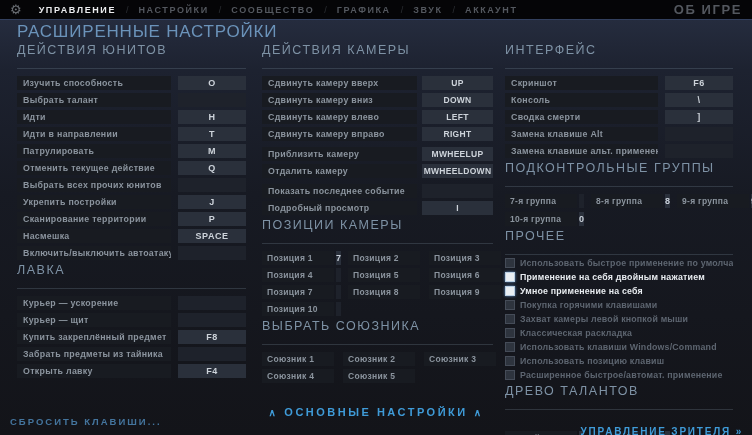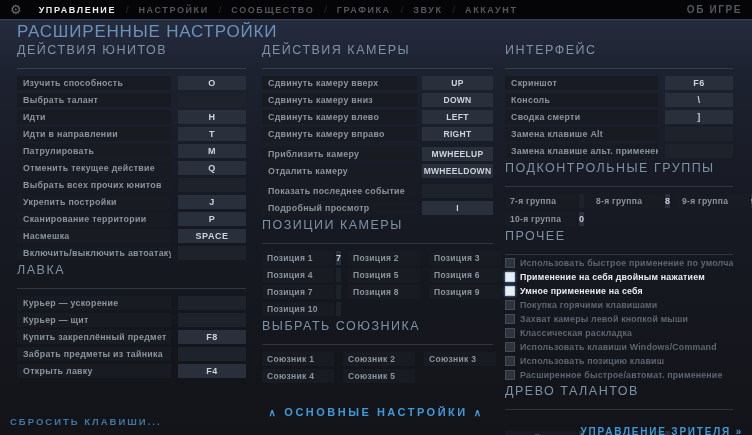--- a/index.html
+++ b/index.html
@@ -16,21 +16,21 @@
   }
   .gear { color:#6b6f75; font-size:13px; margin:0 10px 0 0; line-height:19px; }
   .tabs { display:flex; align-items:center; }
   .tab {
     font-size:9px; font-weight:bold; letter-spacing:1.6px;
     color:#54585f; padding:0 7px; cursor:pointer; white-space:nowrap;
   }
   .tab.active { color:#ebecee; }
   .sep { color:#2c2f34; font-size:9px; padding:0 3px; }
   .about {
-    margin-left:auto; font-size:10px; font-weight:bold;
+    margin-left:auto; font-size:13px; font-weight:bold;
     letter-spacing:1.6px; color:#54585f; cursor:pointer;
   }
   
   .panel {
     position:absolute; top:19px; left:0; right:0; bottom:0;
     border-top:1px solid #33405e;
     background:linear-gradient(180deg,#252c3e 0%,#1d2230 12%,#171a23 42%,#131419 100%);
   }
   .title {
     position:absolute; left:17px; top:2px; font-size:17px;

